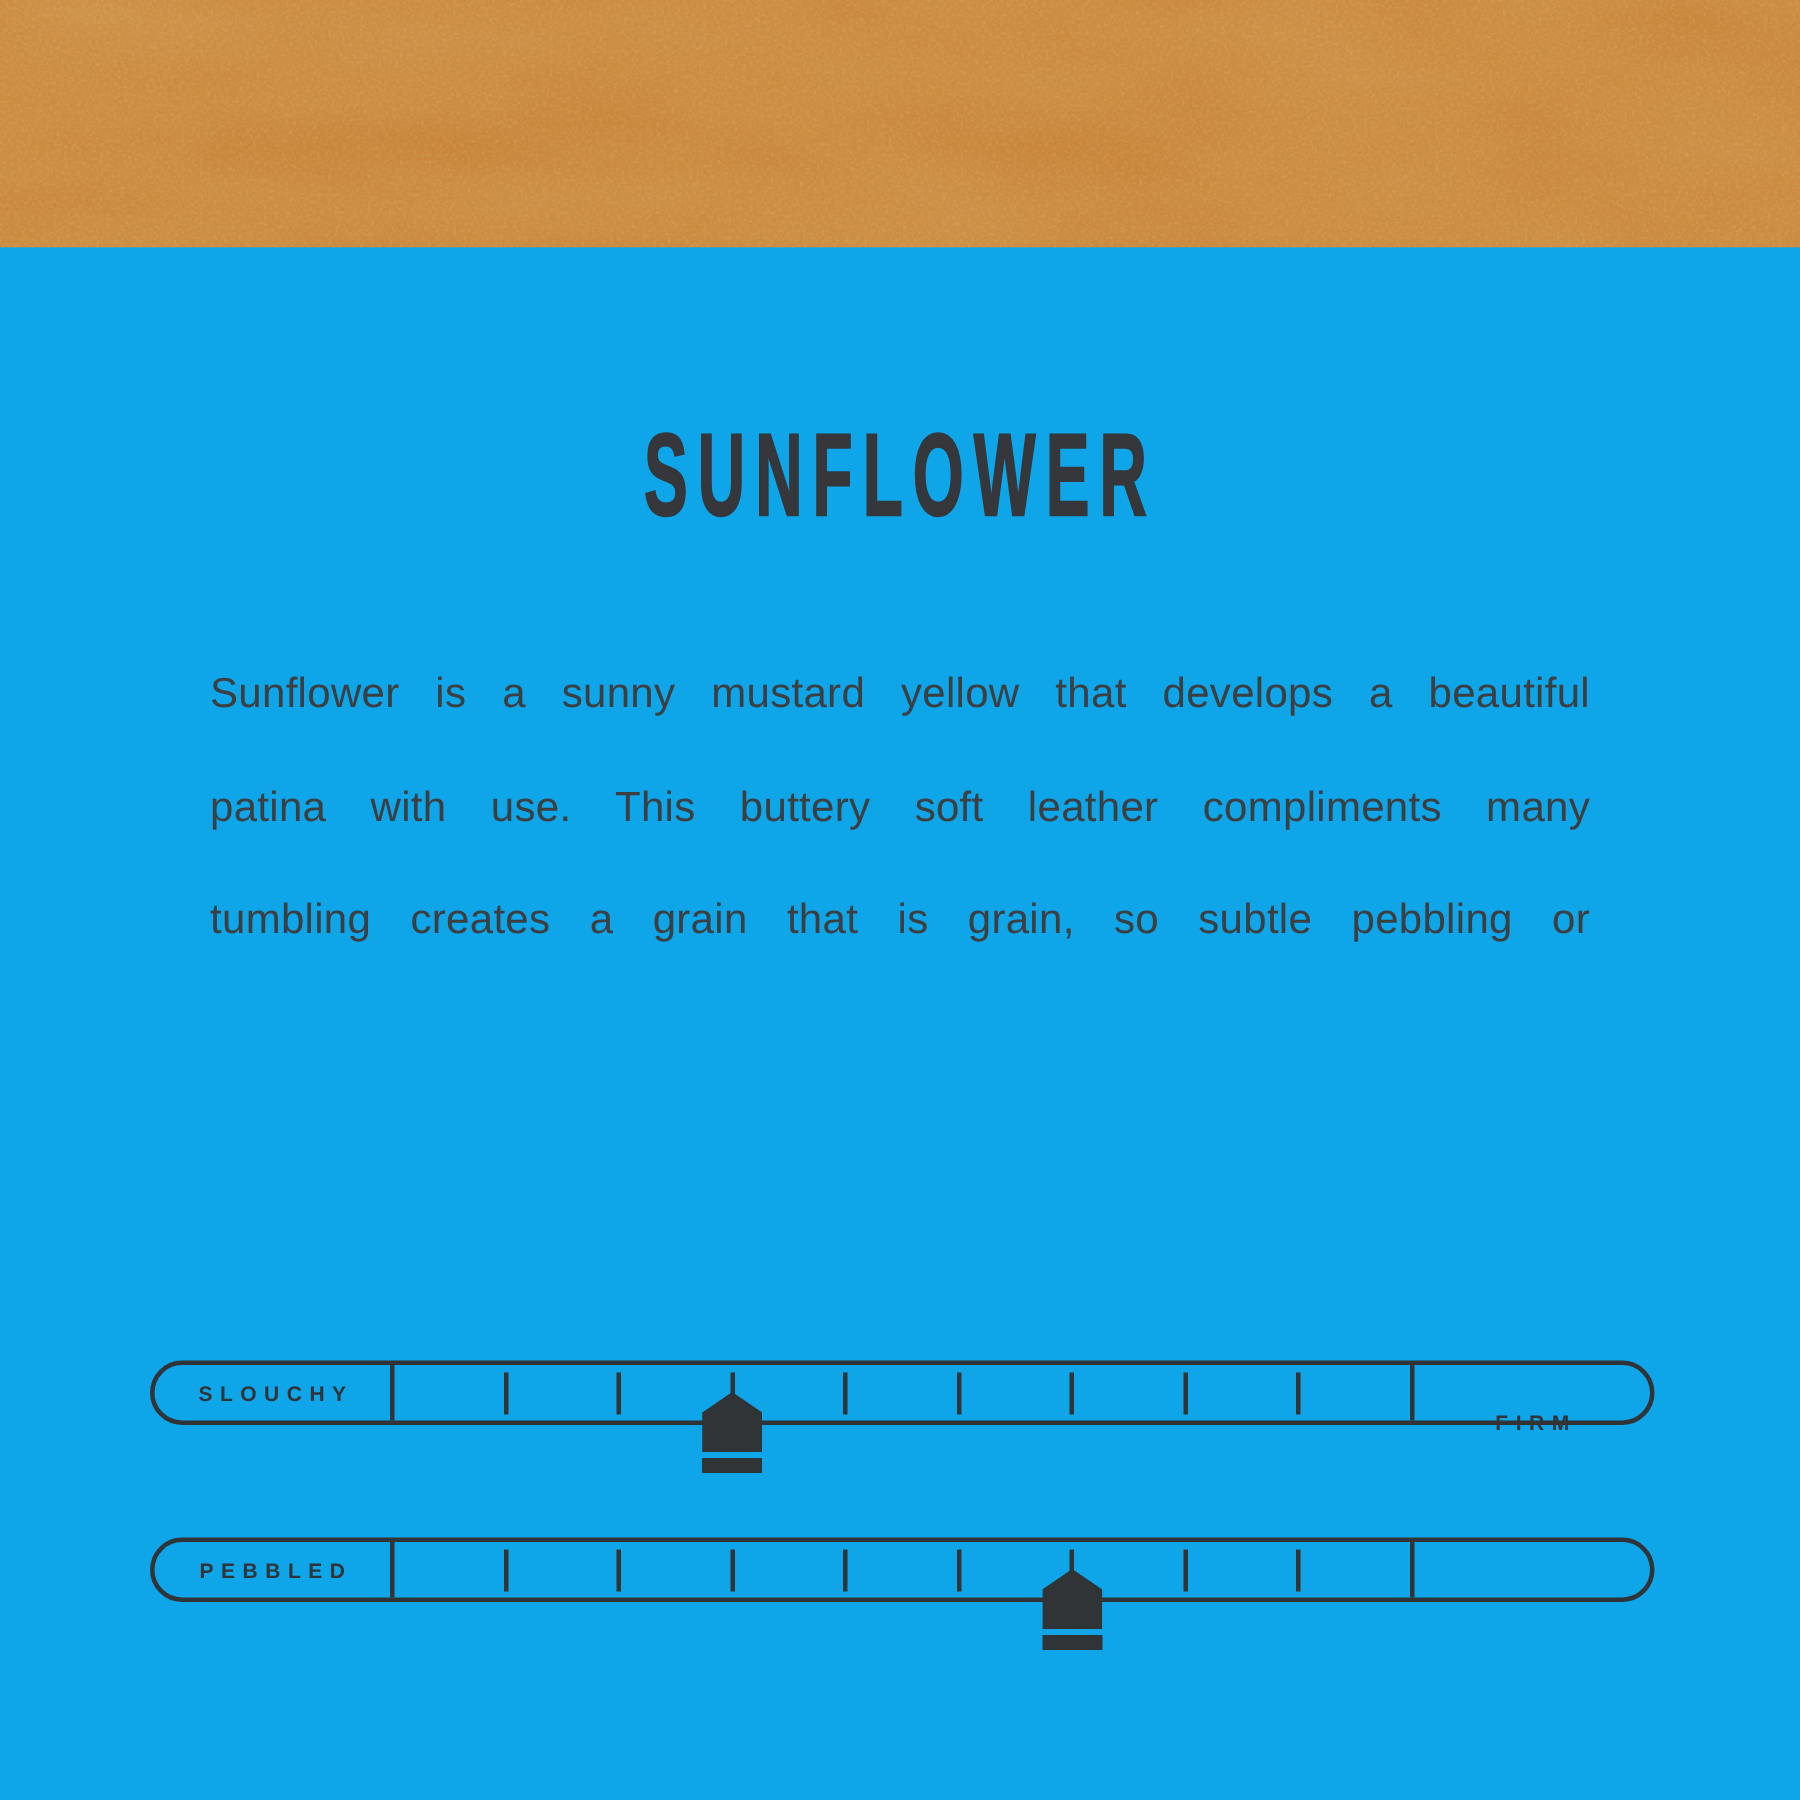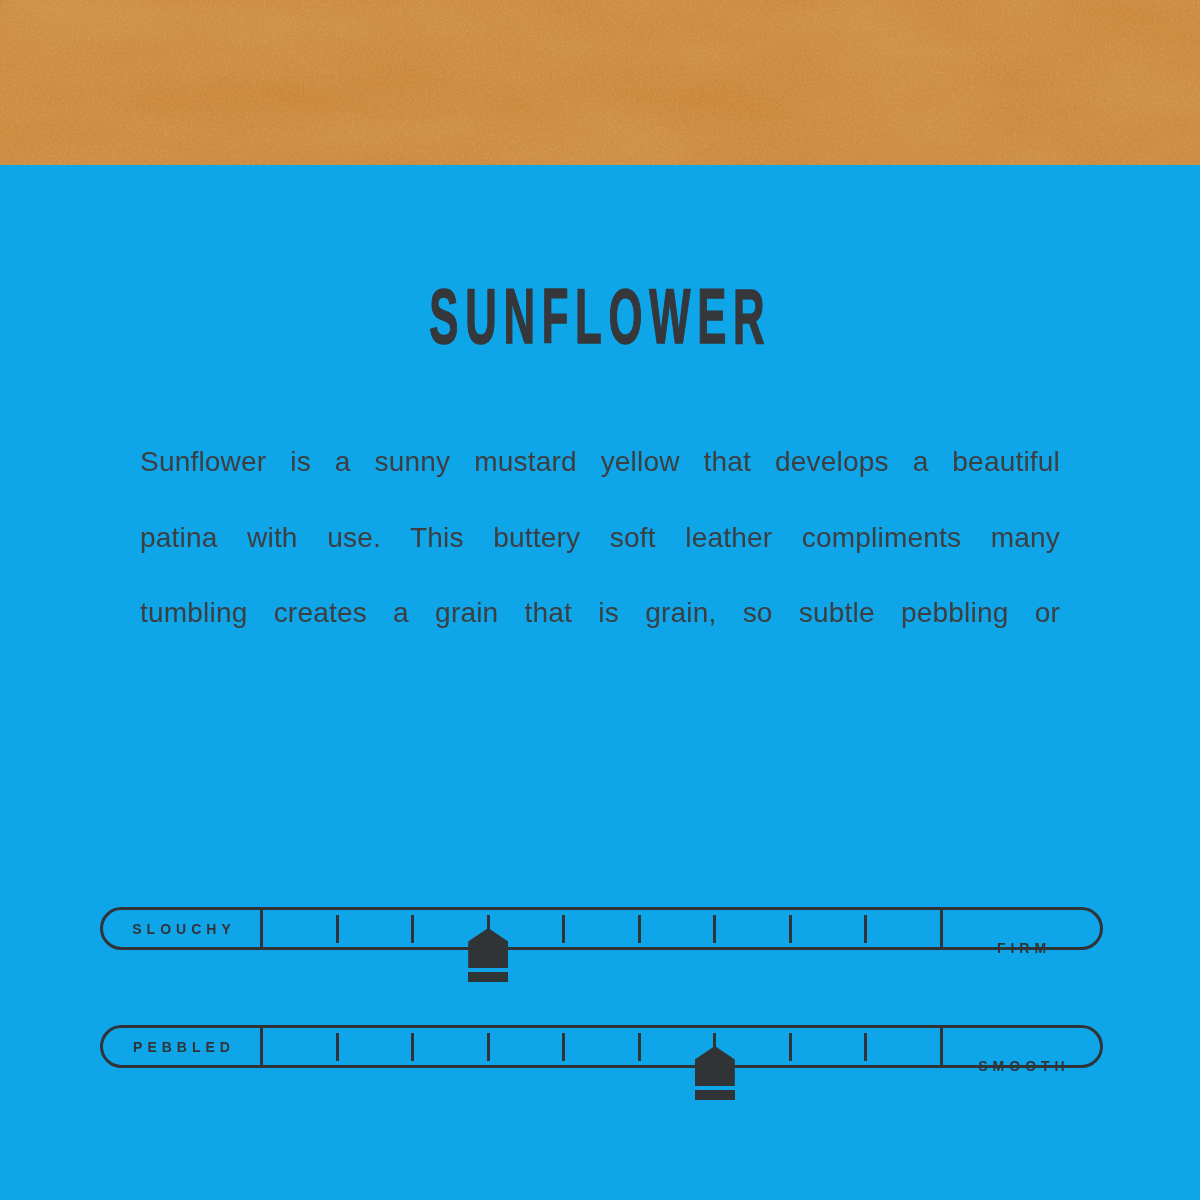--- a/index.html
+++ b/index.html
@@ -117,21 +117,20 @@
       <div class="tick" style="left: 534.778px;"></div>
       <div class="tick" style="left: 610.333px;"></div>
       <div class="tick" style="left: 685.889px;"></div>
       <div class="tick" style="left: 761.444px;"></div>
     </div>
 
   <div class="scale scale-2" id="scale-1">
     <div class="divider d-left"></div>
     <div class="divider d-right"></div>
     <div class="scale-label left">PEBBLED</div>
-    <div class="scale-label right">SMOOTH</div>
     <div class="marker" style="left: 591.833px;">
       <div class="marker-head"></div>
       <div class="marker-bar"></div>
     </div>
   <div class="tick" style="left: 232.556px;"></div>
       <div class="tick" style="left: 308.111px;"></div>
       <div class="tick" style="left: 383.667px;"></div>
       <div class="tick" style="left: 459.222px;"></div>
       <div class="tick" style="left: 534.778px;"></div>
       <div class="tick" style="left: 610.333px;"></div>

